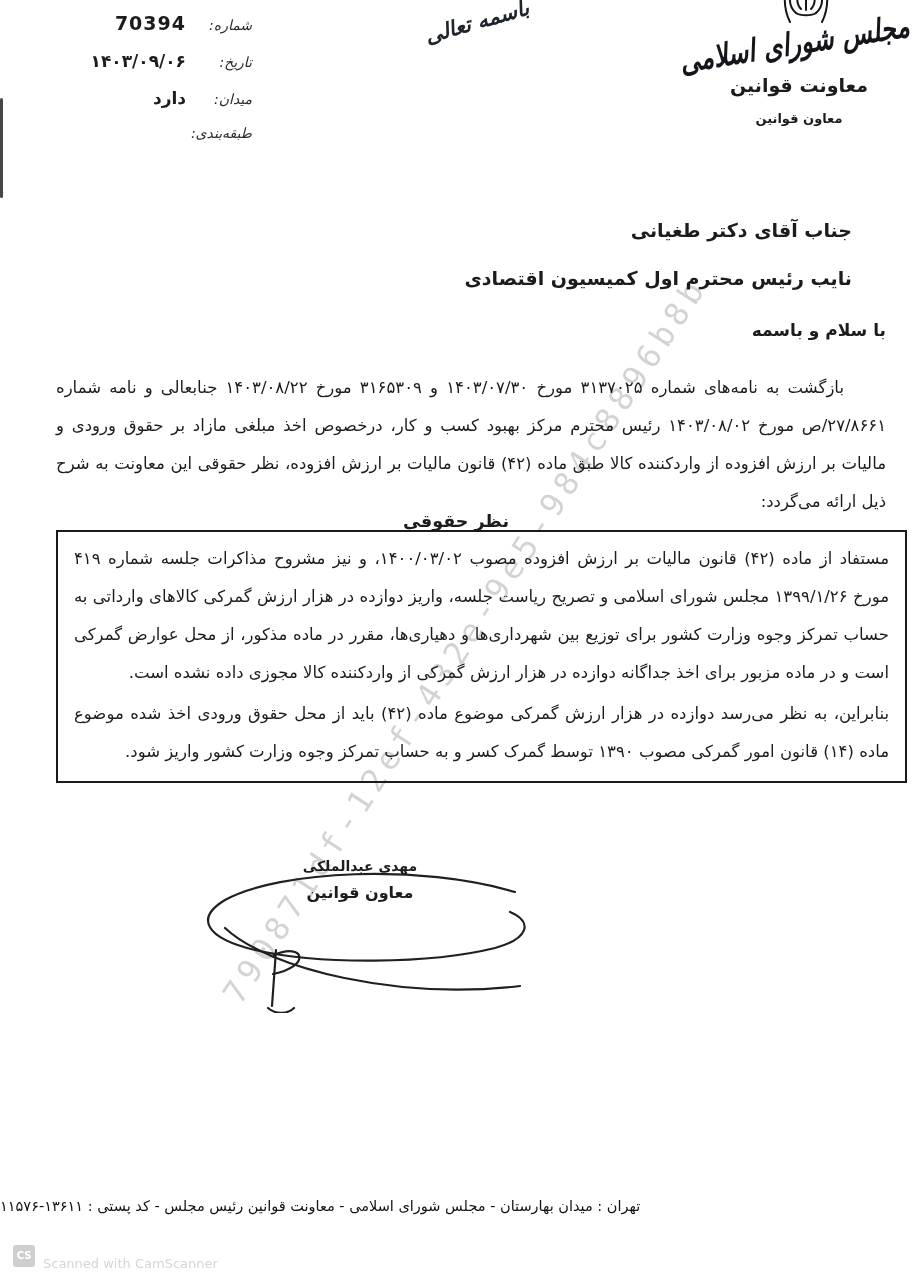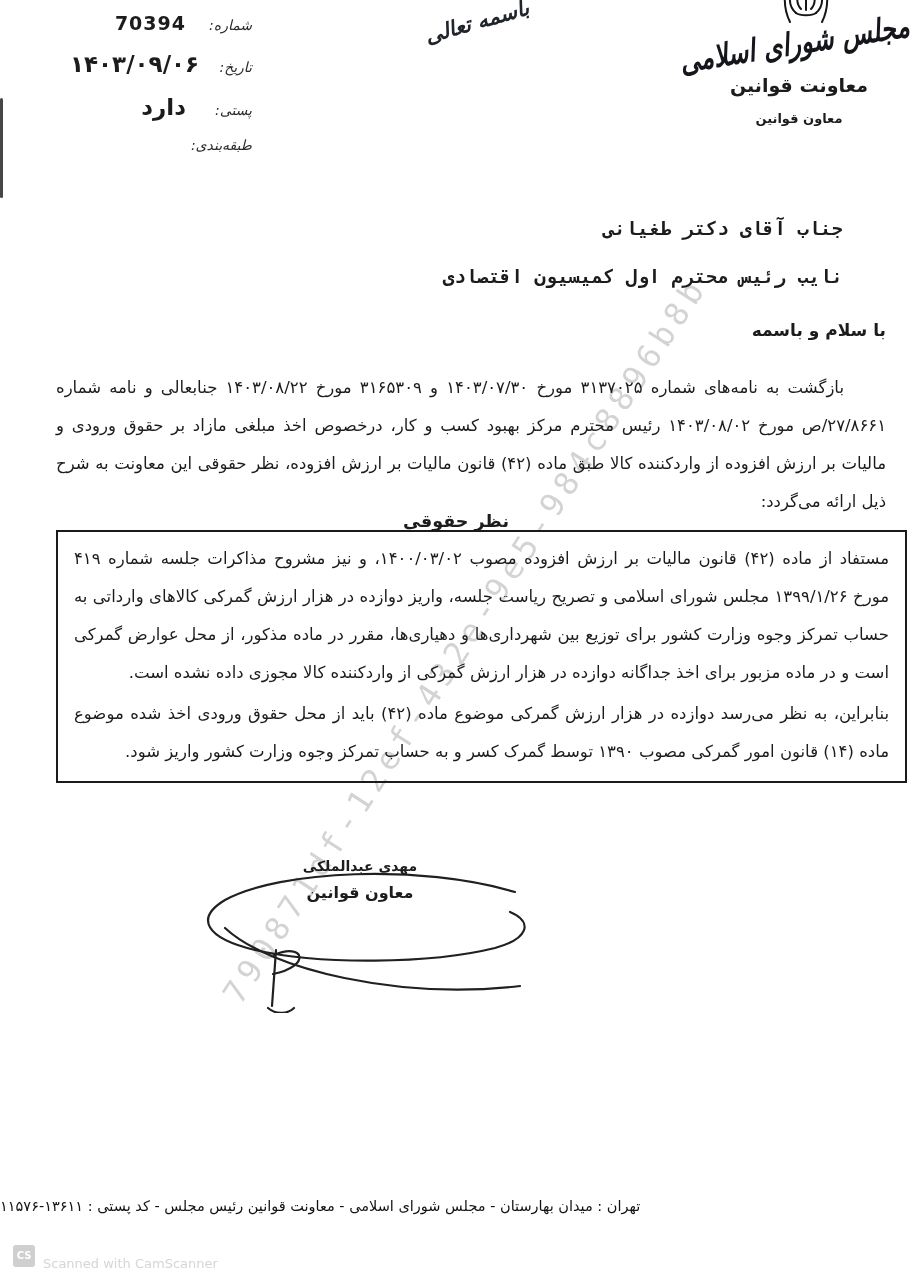--- a/index.html
+++ b/index.html
@@ -5,38 +5,38 @@
   html,body{margin:0;padding:0;background:#e8e8e8;}
   .page{
     position:relative;width:912px;height:1280px;margin:0 auto;
     background:#ffffff;overflow:hidden;direction:rtl;
     font-family:"DejaVu Sans",sans-serif;color:#1c1c1c;
   }
   
   .header-meta{position:absolute;top:12px;left:52px;width:200px;}
   .meta-row{display:flex;direction:rtl;align-items:baseline;justify-content:flex-start;margin-bottom:17px;}
   .meta-label{font-size:14px;font-style:italic;color:#2b2b2b;min-width:66px;letter-spacing:1px;}
-  .meta-value{direction:ltr;text-align:right;width:116px;font-weight:bold;font-size:23px;}
+  .meta-value{direction:ltr;text-align:right;width:116px;font-weight:bold;font-size:17px;}
   .meta-row:first-child .meta-value{font-size:19px;letter-spacing:1px;}
   
   .bismillah{
     position:absolute;top:10px;left:402px;width:150px;text-align:center;
     transform:rotate(-16deg);font-size:21px;font-weight:bold;font-style:italic;color:#20242c;
   }
   
   .letterhead-right{position:absolute;top:0;right:4px;width:218px;text-align:center;}
   .emblem{position:absolute;top:-24px;right:76px;width:52px;height:50px;}
   .org-calligraphy{
     margin-top:30px;display:inline-block;transform:rotate(-9deg) scale(1.02,1.3);
     font-size:24px;font-weight:bold;font-style:italic;color:#14161c;white-space:nowrap;
   }
   .dept{font-size:19px;font-weight:bold;margin-top:16px;}
   .sub-dept{font-size:13px;font-weight:bold;margin-top:15px;}
   
-  .recipient{position:absolute;top:206px;right:69px;font-weight:bold;font-size:19px;line-height:48px;font-family:Liberation Mono, monospace;}
+  .recipient{position:absolute;top:206px;right:60px;font-weight:bold;font-size:19px;line-height:48px;}
   
   .salutation{position:absolute;top:320px;right:26px;font-weight:bold;font-size:17px;letter-spacing:.5px;}
   .intro{
     position:absolute;top:352px;right:26px;left:56px;
     font-size:16.5px;line-height:38px;text-align:justify;text-indent:42px;
   }
   .opinion-heading{position:absolute;top:499px;left:0;right:0;text-align:center;font-size:17.5px;font-weight:bold;margin-top:12px;}
   .opinion-box{
     position:absolute;top:530px;right:5px;left:56px;
     border:2px solid #1a1a1a;padding:8px 16px 10px;
@@ -85,21 +85,21 @@
     <div class="header-meta">
       <div class="meta-row">
         <span class="meta-label">شماره:</span>
         <span class="meta-value">70394</span>
       </div>
       <div class="meta-row">
         <span class="meta-label">تاریخ:</span>
         <span class="meta-value">۱۴۰۳/۰۹/۰۶</span>
       </div>
       <div class="meta-row">
-        <span class="meta-label">پستی:</span>
+        <span class="meta-label">میدان:</span>
         <span class="meta-value">دارد</span>
       </div>
       <div class="meta-row">
         <span class="meta-label">طبقه‌بندی:</span>
         <span class="meta-value"></span>
       </div>
     </div>
 
     <div class="bismillah">باسمه تعالی</div>
 

